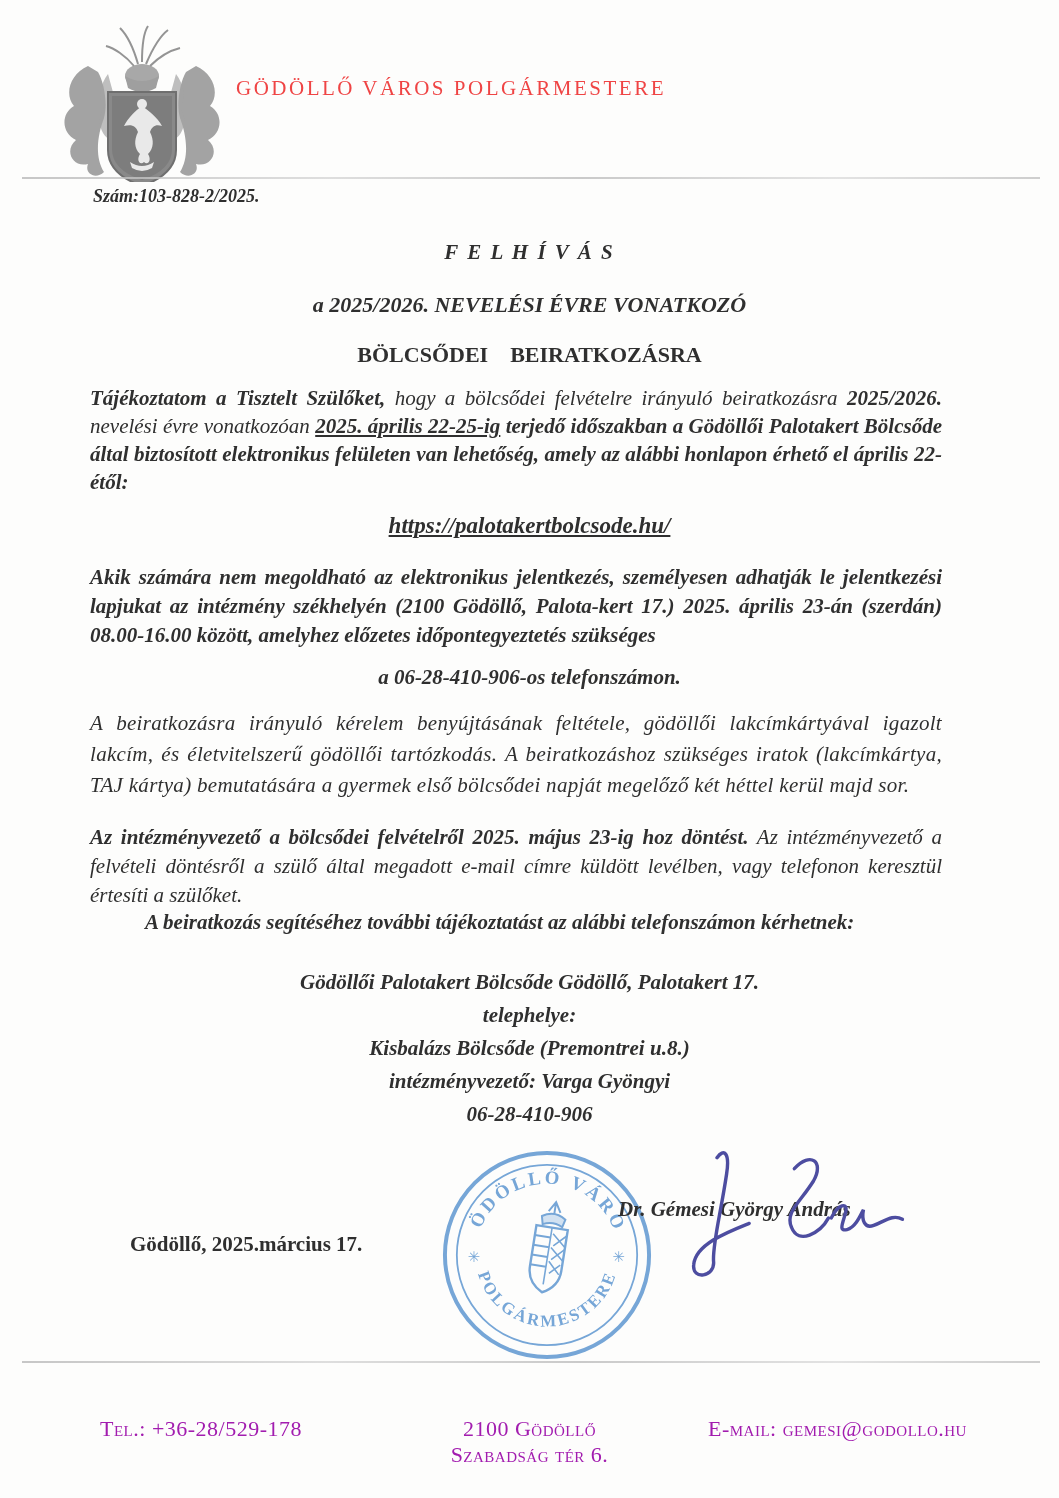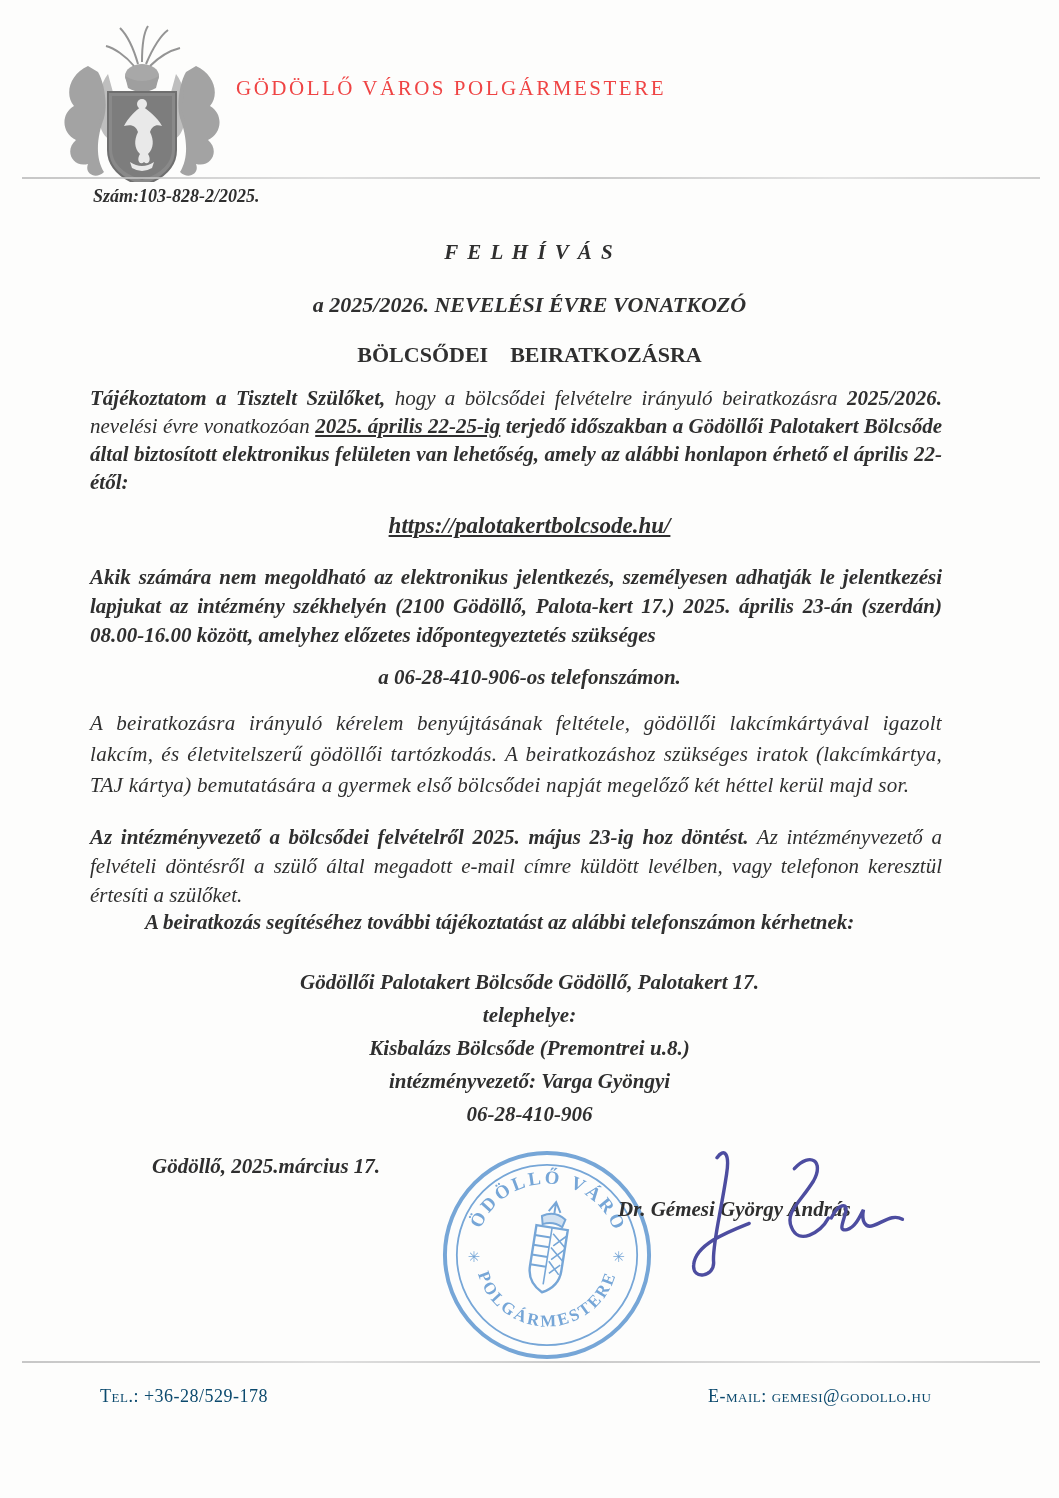--- a/index.html
+++ b/index.html
@@ -51,33 +51,33 @@
   .u-bold{font-weight:bold;text-decoration:underline;}
   .url-line{top:513px;font-size:23px;}
   .url-line a{
     color:#2f2f2f;font-style:italic;font-weight:bold;
     text-decoration:underline;cursor:pointer;
   }
   .phone-line{top:665px;font-size:21px;font-style:italic;font-weight:bold;}
   .contact{top:966px;font-size:21px;font-style:italic;font-weight:bold;line-height:33px;}
   
   .closing-date{
-    position:absolute;left:130px;top:1154px;
-    font-size:21px;font-style:italic;font-weight:bold;margin-left:22px;
+    position:absolute;left:130px;top:1232px;
+    font-size:21px;font-weight:bold;
   }
   .signer{
     position:absolute;left:618px;top:1197px;
     font-size:21px;font-style:italic;font-weight:bold;z-index:3;
   }
   .stamp{position:absolute;left:438px;top:1146px;width:218px;height:218px;z-index:2;opacity:.92;}
   .signature{position:absolute;left:652px;top:1122px;width:260px;height:185px;z-index:4;}
   
   .footer-item{
-    position:absolute;top:1386px;
-    font-size:18px;color:#0c4a6e;font-variant:small-caps;letter-spacing:.5px;
+    position:absolute;top:1416px;
+    font-size:22px;color:#a21caf;font-variant:small-caps;letter-spacing:.5px;
   }
   .f-tel{left:100px;}
   .f-addr{left:0;width:100%;text-align:center;line-height:26px;}
   .f-mail{left:708px;}
 </style>
 </head>
 <body>
 
 <div class="page">
 
@@ -173,16 +173,18 @@
       <path d="M262,110 C272,90 287,86 283,102 C279,118 272,130 285,127 C297,124 304,108 309,98 C306,114 311,126 324,121 C340,115 352,104 366,112"></path>
     </g>
   </svg>
 
   <div class="signer">Dr. Gémesi György András</div>
 
   <div class="rule rule-bottom"></div>
 
   <div class="footer-item f-tel">Tel.: +36-28/529-178</div>
   <div class="footer-item f-addr">
+    <div>2100 Gödöllő</div>
+    <div>Szabadság tér 6.</div>
   </div>
   <div class="footer-item f-mail">E-mail: gemesi@godollo.hu</div>
 
 </div>
 
 </body></html>

